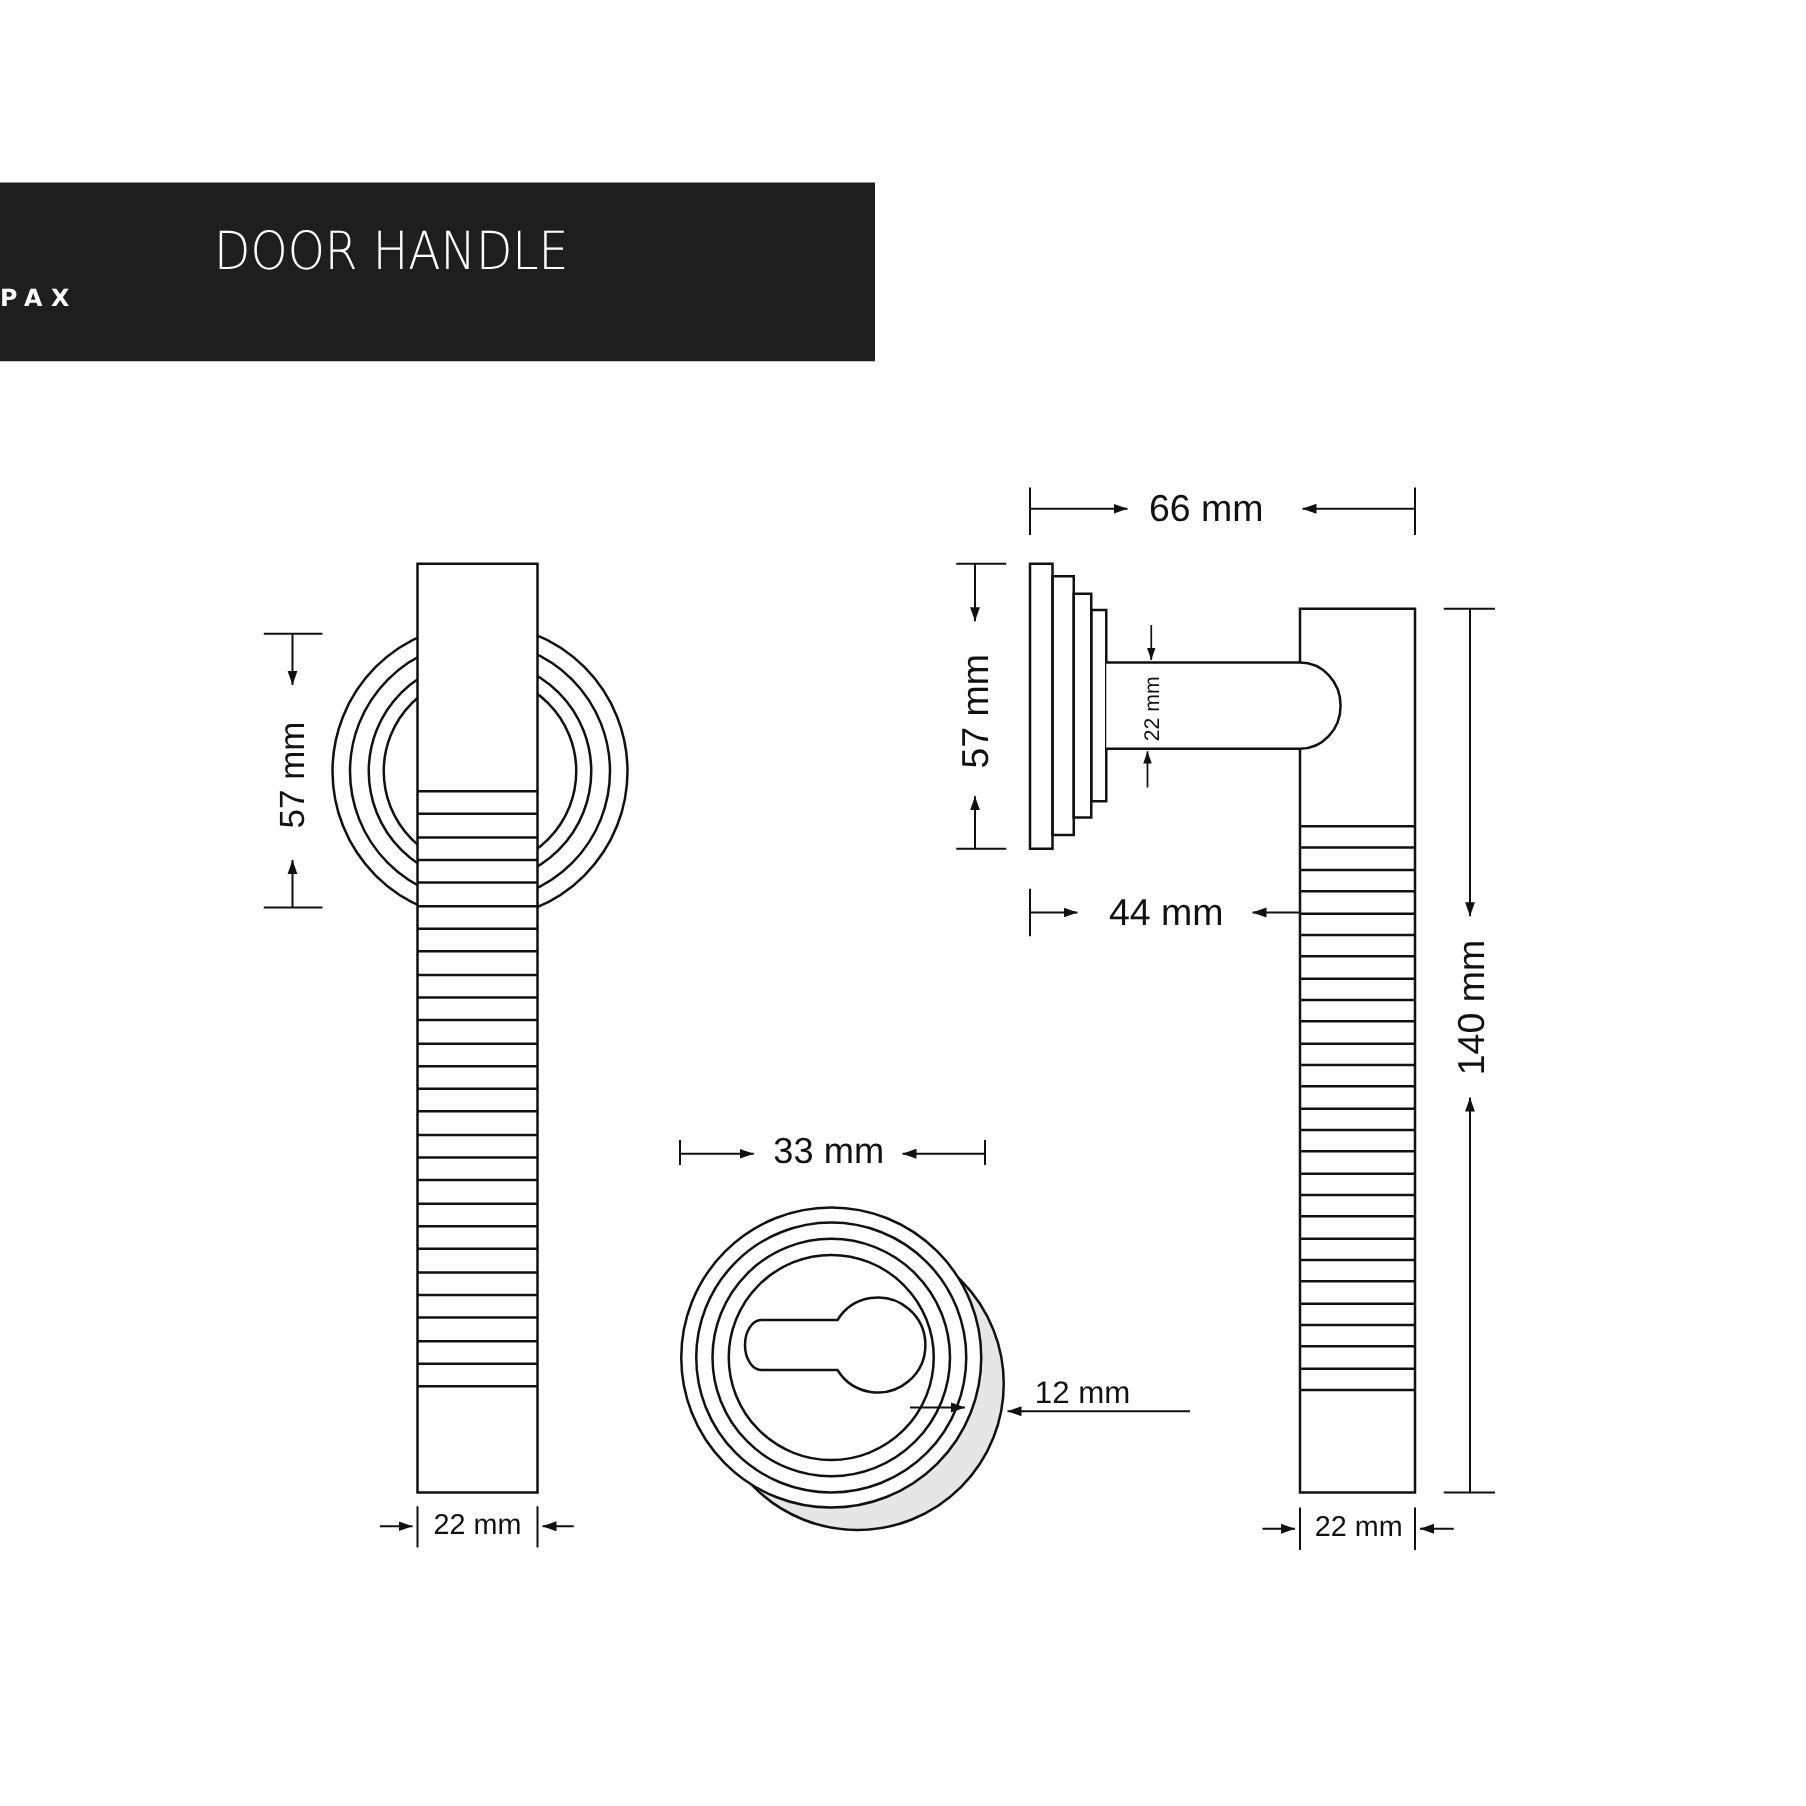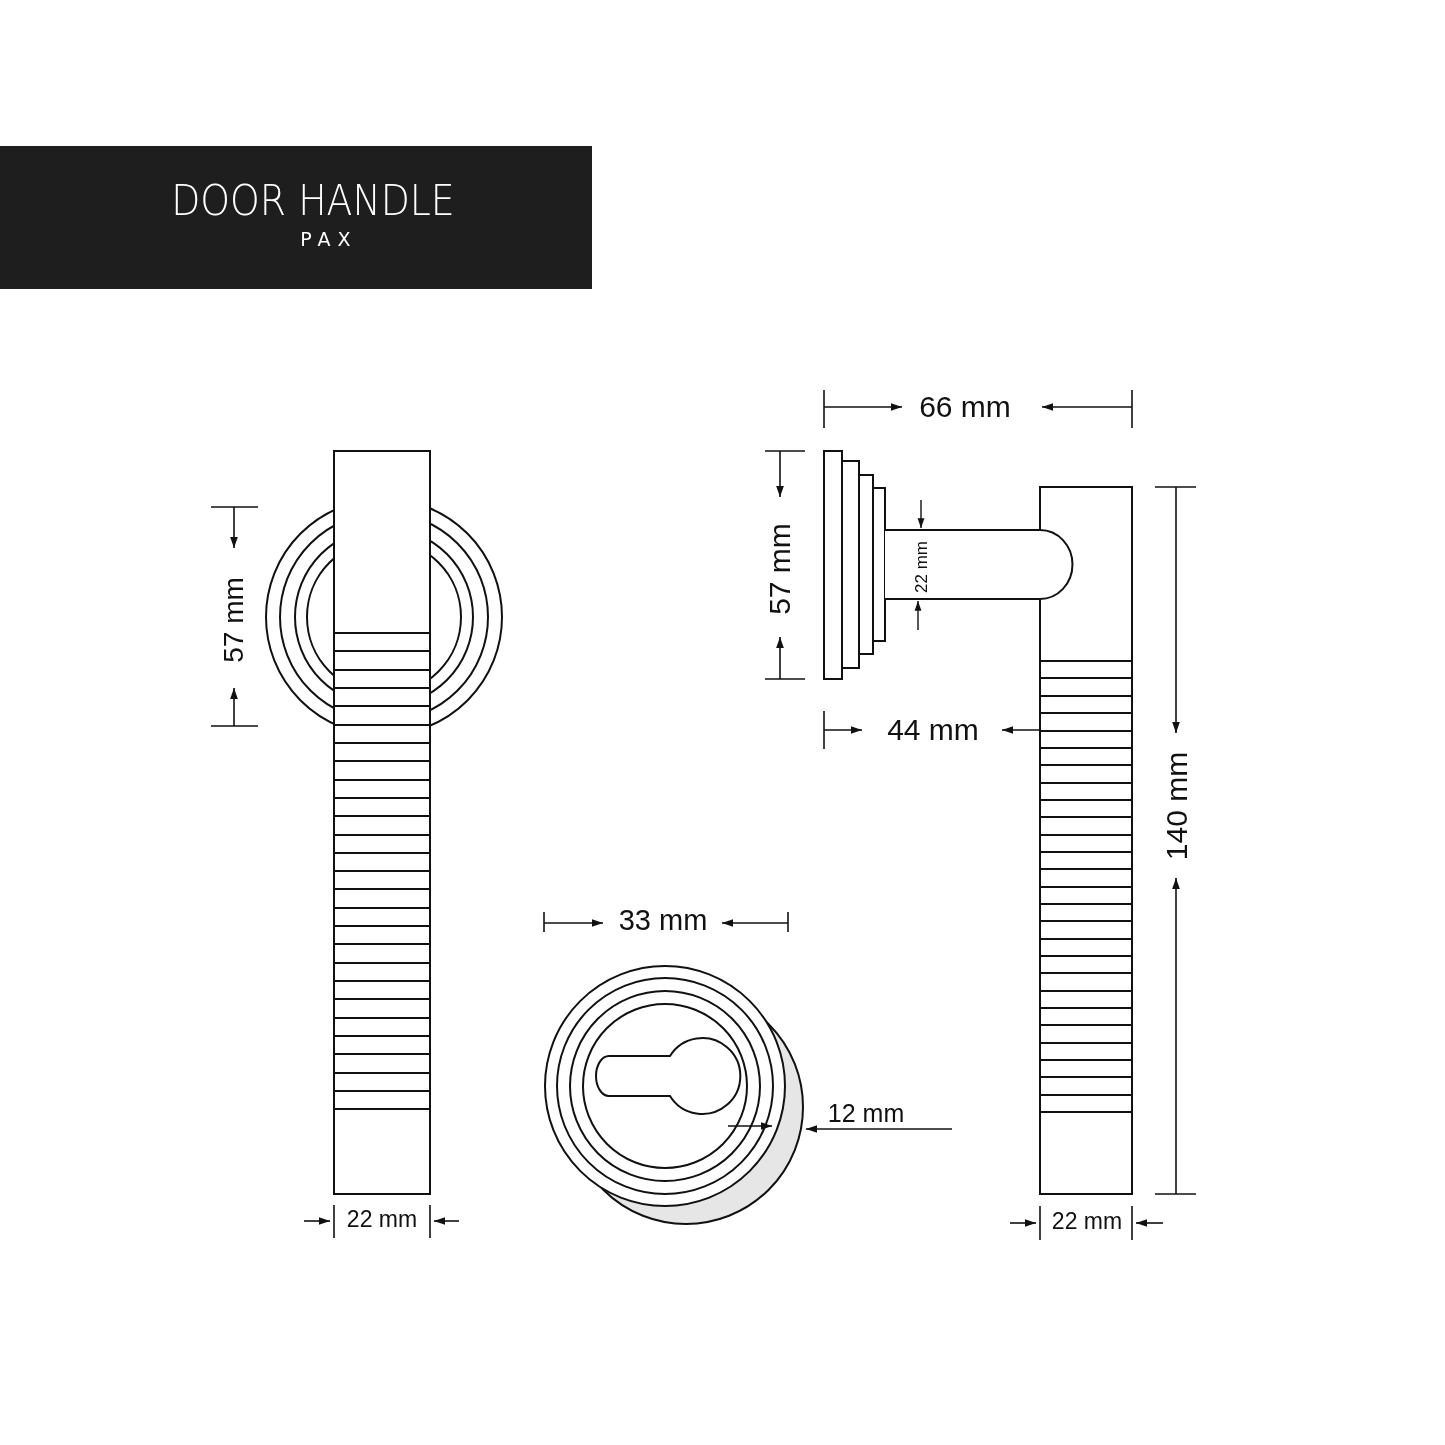--- a/index.html
+++ b/index.html
@@ -1,19 +1,19 @@
 <!DOCTYPE html>
 <html><head>
 <meta charset="utf-8">
 <style>
   html, body { margin: 0; padding: 0; background: #ffffff; }
   body { width: 1445px; height: 1445px; position: relative; overflow: hidden; font-family: "Liberation Sans", sans-serif; }
-  .banner { position: absolute; left: 0; top: 146px; width: 592px; height: 143px; background: #1e1e1e; }
+  .banner { position: absolute; left: 0; top: 146px; width: 700px; height: 143px; background: #1e1e1e; }
   .banner-title { position: absolute; left: 0; width: 626px; top: 30px; text-align: center; color: #ffffff; font-family: "DejaVu Sans", sans-serif; font-weight: 200; font-size: 42px; letter-spacing: 0px; transform: scaleX(0.9); transform-origin: 50% 50%; }
-  .banner-sub { position: absolute; left: 0; width: 626px; top: 82px; text-align: center; color: #ffffff; font-family: "DejaVu Sans", sans-serif; font-size: 19px; letter-spacing: 7px; font-weight: 400; padding-left: 16px; }
+  .banner-sub { position: absolute; left: 0; width: 626px; top: 82px; text-align: left; color: #ffffff; font-family: "DejaVu Sans", sans-serif; font-size: 19px; letter-spacing: 7px; font-weight: 700; }
   svg.drawing { position: absolute; left: 0; top: 0; }
   .dim { font-family: "Liberation Sans", sans-serif; fill: #111; }
 </style>
 </head>
 <body>
 
 <div class="banner">
   <div class="banner-title">DOOR HANDLE</div>
   <div class="banner-sub">PAX</div>
 </div>

